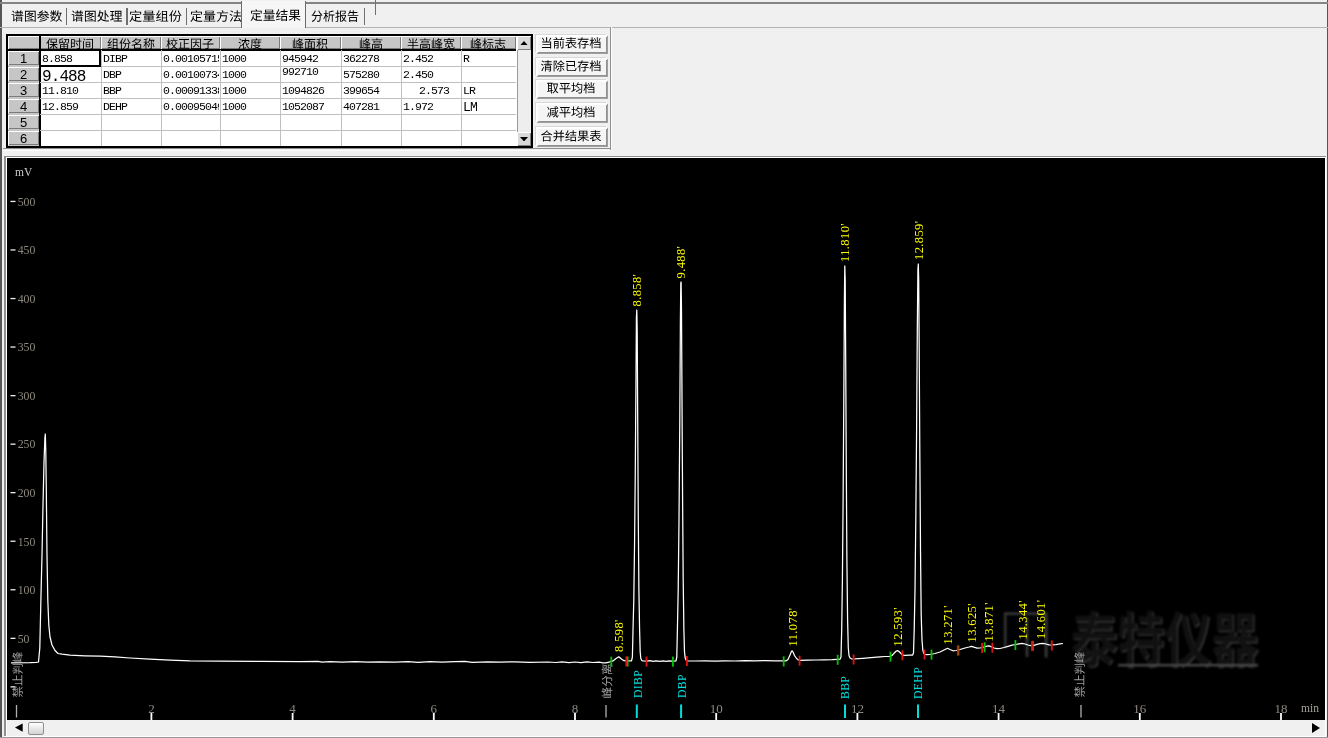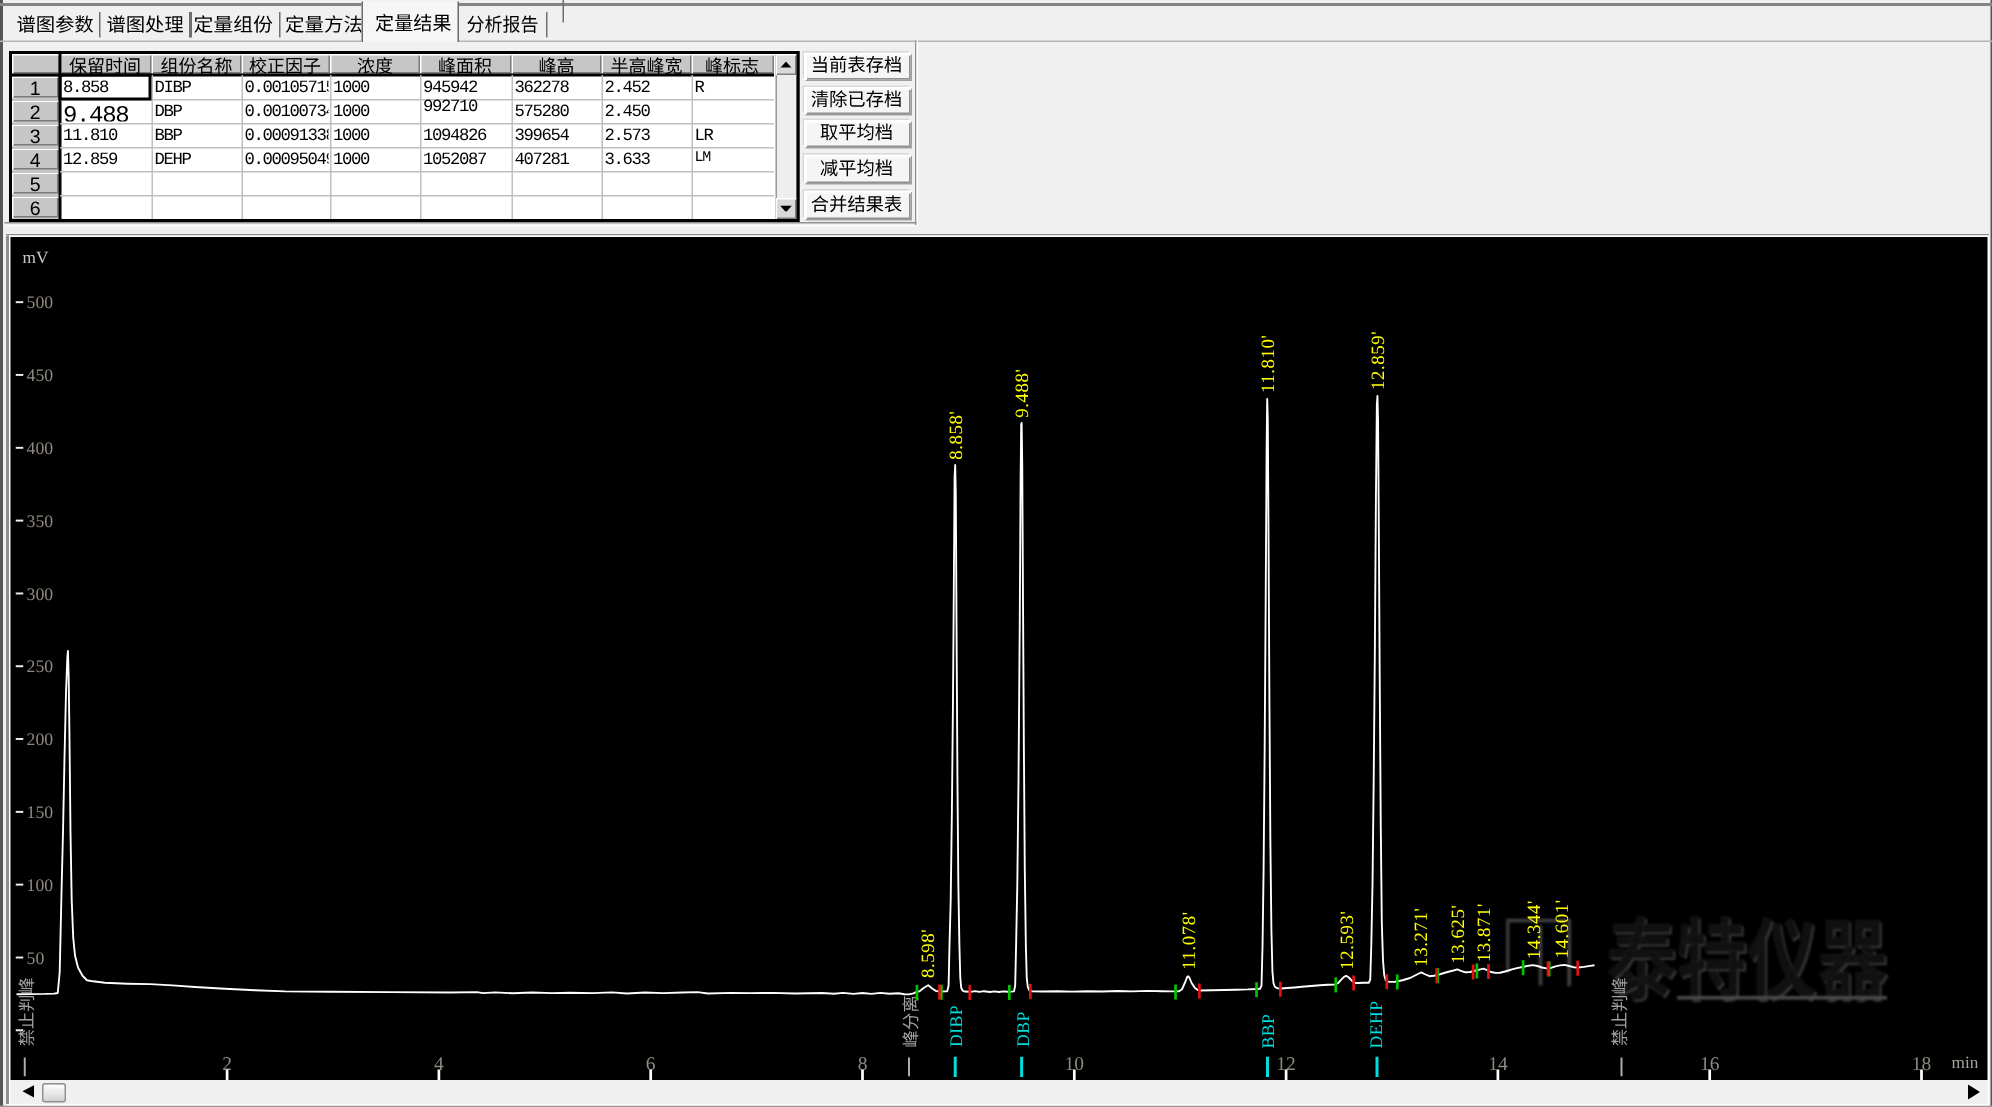--- a/index.html
+++ b/index.html
@@ -159,30 +159,30 @@
 <div class="abs" style="left:222px;top:67.5px;width:57px;height:13px;font-family:'Liberation Mono',monospace;font-size:11.5px;letter-spacing:-0.9px;color:#000;overflow:hidden;white-space:nowrap">1000</div>
 <div class="abs" style="left:282px;top:65px;width:58px;height:13px;font-family:'Liberation Mono',monospace;font-size:11.5px;letter-spacing:-0.9px;color:#000;overflow:hidden;white-space:nowrap">992710</div>
 <div class="abs" style="left:343px;top:67.5px;width:57px;height:13px;font-family:'Liberation Mono',monospace;font-size:11.5px;letter-spacing:-0.9px;color:#000;overflow:hidden;white-space:nowrap">575280</div>
 <div class="abs" style="left:403px;top:67.5px;width:57px;height:13px;font-family:'Liberation Mono',monospace;font-size:11.5px;letter-spacing:-0.9px;color:#000;overflow:hidden;white-space:nowrap">2.450</div>
 <div class="abs" style="left:42px;top:83.5px;width:58px;height:13px;font-family:'Liberation Mono',monospace;font-size:11.5px;letter-spacing:-0.9px;color:#000;overflow:hidden;white-space:nowrap">11.810</div>
 <div class="abs" style="left:103px;top:83.5px;width:57px;height:13px;font-family:'Liberation Mono',monospace;font-size:11.5px;letter-spacing:-0.9px;color:#000;overflow:hidden;white-space:nowrap">BBP</div>
 <div class="abs" style="left:163px;top:83.5px;width:56px;height:13px;font-family:'Liberation Mono',monospace;font-size:11.5px;letter-spacing:-0.9px;color:#000;overflow:hidden;white-space:nowrap">0.00091338</div>
 <div class="abs" style="left:222px;top:83.5px;width:57px;height:13px;font-family:'Liberation Mono',monospace;font-size:11.5px;letter-spacing:-0.9px;color:#000;overflow:hidden;white-space:nowrap">1000</div>
 <div class="abs" style="left:282px;top:83.5px;width:58px;height:13px;font-family:'Liberation Mono',monospace;font-size:11.5px;letter-spacing:-0.9px;color:#000;overflow:hidden;white-space:nowrap">1094826</div>
 <div class="abs" style="left:343px;top:83.5px;width:57px;height:13px;font-family:'Liberation Mono',monospace;font-size:11.5px;letter-spacing:-0.9px;color:#000;overflow:hidden;white-space:nowrap">399654</div>
-<div class="abs" style="left:403px;top:83.5px;width:57px;height:13px;font-family:'Liberation Mono',monospace;font-size:11.5px;letter-spacing:-0.9px;color:#000;overflow:hidden;white-space:nowrap">2.573</div>
+<div class="abs" style="left:419px;top:83.5px;width:57px;height:13px;font-family:'Liberation Mono',monospace;font-size:11.5px;letter-spacing:-0.9px;color:#000;overflow:hidden;white-space:nowrap">2.573</div>
 <div class="abs" style="left:463px;top:83.5px;width:52px;height:13px;font-family:'Liberation Mono',monospace;font-size:11.5px;letter-spacing:-0.9px;color:#000;overflow:hidden;white-space:nowrap">LR</div>
 <div class="abs" style="left:42px;top:99.5px;width:58px;height:13px;font-family:'Liberation Mono',monospace;font-size:11.5px;letter-spacing:-0.9px;color:#000;overflow:hidden;white-space:nowrap">12.859</div>
 <div class="abs" style="left:103px;top:99.5px;width:57px;height:13px;font-family:'Liberation Mono',monospace;font-size:11.5px;letter-spacing:-0.9px;color:#000;overflow:hidden;white-space:nowrap">DEHP</div>
 <div class="abs" style="left:163px;top:99.5px;width:56px;height:13px;font-family:'Liberation Mono',monospace;font-size:11.5px;letter-spacing:-0.9px;color:#000;overflow:hidden;white-space:nowrap">0.00095049</div>
 <div class="abs" style="left:222px;top:99.5px;width:57px;height:13px;font-family:'Liberation Mono',monospace;font-size:11.5px;letter-spacing:-0.9px;color:#000;overflow:hidden;white-space:nowrap">1000</div>
 <div class="abs" style="left:282px;top:99.5px;width:68px;height:13px;font-family:'Liberation Mono',monospace;font-size:11.5px;letter-spacing:-0.9px;color:#000;overflow:hidden;white-space:nowrap">1052087</div>
 <div class="abs" style="left:343px;top:99.5px;width:57px;height:13px;font-family:'Liberation Mono',monospace;font-size:11.5px;letter-spacing:-0.9px;color:#000;overflow:hidden;white-space:nowrap">407281</div>
-<div class="abs" style="left:403px;top:99.5px;width:57px;height:13px;font-family:'Liberation Mono',monospace;font-size:11.5px;letter-spacing:-0.9px;color:#000;overflow:hidden;white-space:nowrap">3.633</div>
-<div class="abs" style="left:463px;top:99.5px;width:52px;height:13px;font-family:'Liberation Mono',monospace;font-size:10px;letter-spacing:-0.9px;color:#000;overflow:hidden;white-space:nowrap">LM</div>
+<div class="abs" style="left:403px;top:99.5px;width:57px;height:13px;font-family:'Liberation Mono',monospace;font-size:11.5px;letter-spacing:-0.9px;color:#000;overflow:hidden;white-space:nowrap">1.972</div>
+<div class="abs" style="left:463px;top:99.5px;width:52px;height:13px;font-family:'Liberation Mono',monospace;font-size:13px;letter-spacing:-0.9px;color:#000;overflow:hidden;white-space:nowrap">LM</div>
 <div class="abs" style="left:39px;top:49px;width:62px;height:18px;border:2px solid #000;background:transparent"></div>
 <div class="abs" style="left:516.5px;top:36px;width:14.5px;height:110px;background:#eee;border-left:1px solid #999"></div>
 <div class="abs" style="left:517.0px;top:36px;width:13.5px;height:14px;background:#d9d9d9;box-shadow:inset 1px 1px 0 #fff,inset -1px -1px 0 #808080;display:flex;align-items:center;justify-content:center">
     <svg width="8" height="4.5" viewBox="0 0 8 4.5">
       <polygon points="4,0 8,4.5 0,4.5" fill="#000"></polygon>
     </svg>
   </div>
 <div class="abs" style="left:517.0px;top:132px;width:13.5px;height:14px;background:#d9d9d9;box-shadow:inset 1px 1px 0 #fff,inset -1px -1px 0 #808080;display:flex;align-items:center;justify-content:center">
     <svg width="8" height="4.5" viewBox="0 0 8 4.5">
       <polygon points="0,0 8,0 4,4.5" fill="#000"></polygon>

